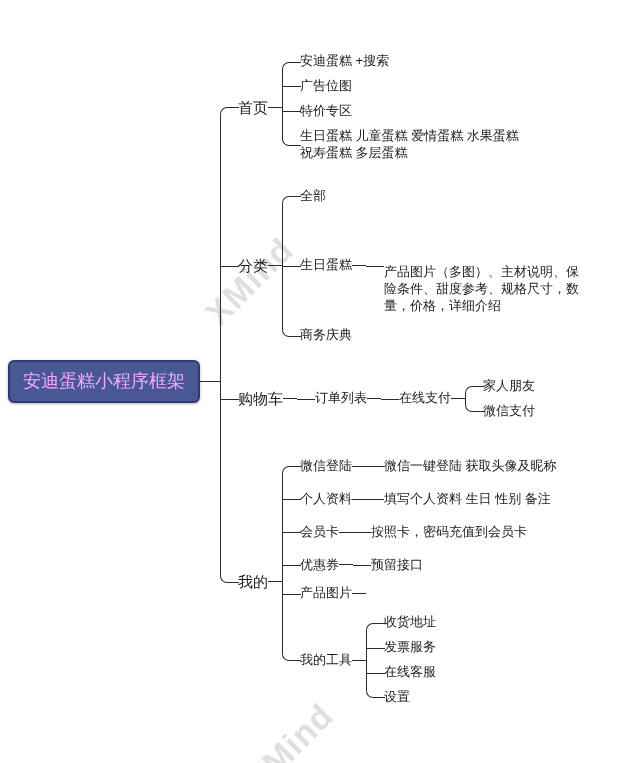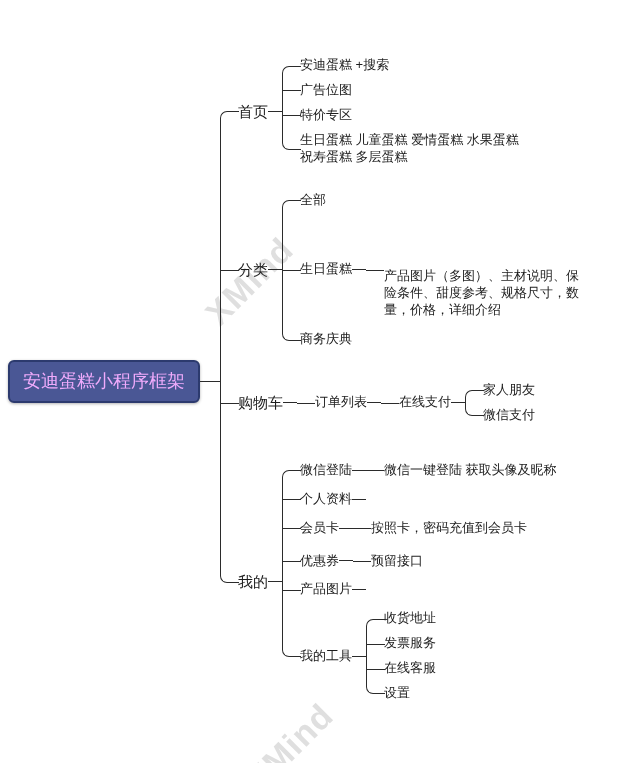--- a/index.html
+++ b/index.html
@@ -144,20 +144,25 @@
             <div class="children">
               <div class="child">
                 <div class="node">微信一键登陆 获取头像及昵称</div>
               </div>
             </div>
           </div>
 
           <div class="child">
             <div class="node">个人资料</div>
             <div class="stub"></div>
+            <div class="children">
+              <div class="child">
+                <div class="node">填写个人资料 生日 性别 备注</div>
+              </div>
+            </div>
           </div>
 
           <div class="child">
             <div class="node">会员卡</div>
             <div class="stub"></div>
             <div class="children">
               <div class="child">
                 <div class="node">按照卡，密码充值到会员卡</div>
               </div>
             </div>

